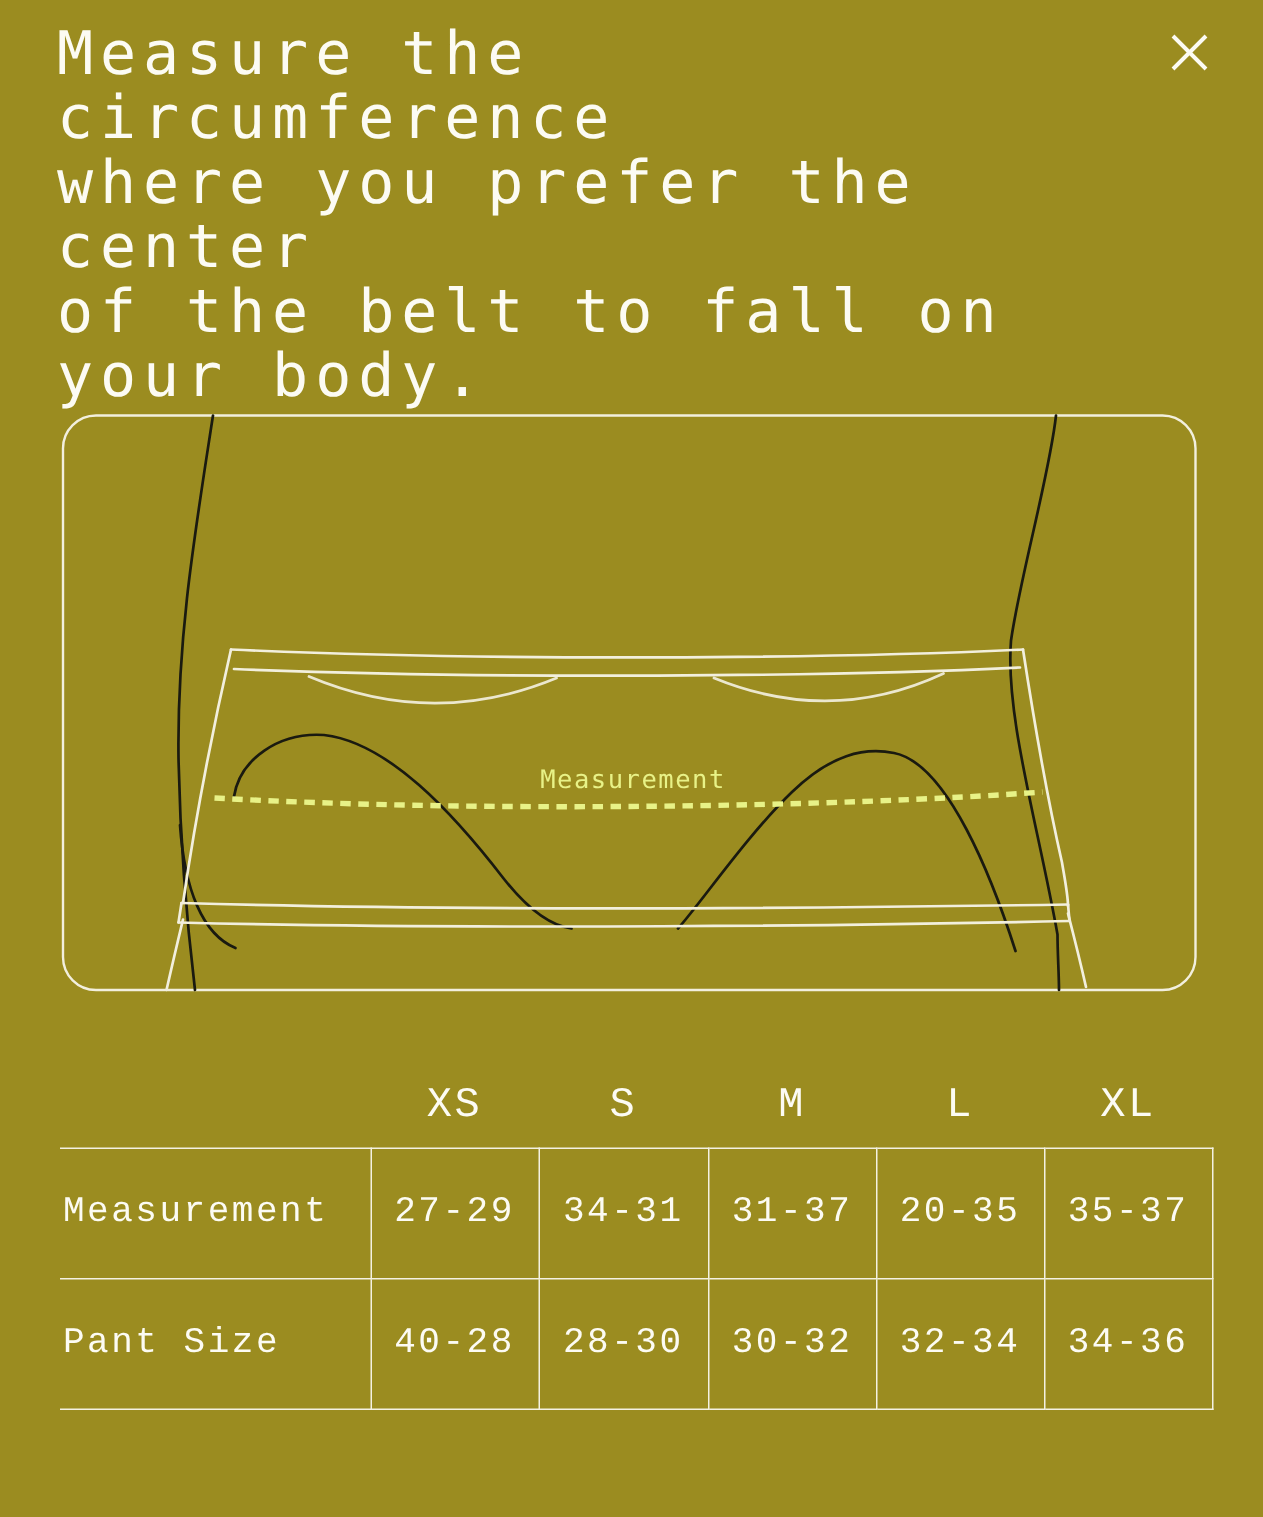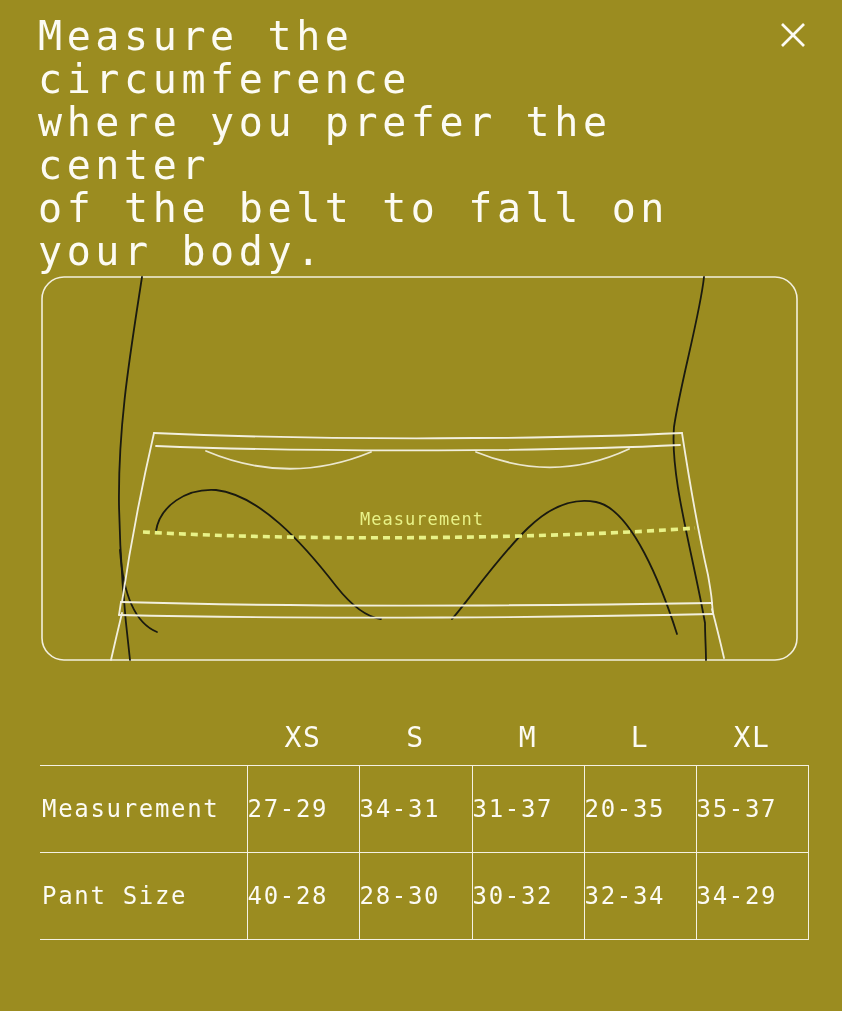--- a/index.html
+++ b/index.html
@@ -64,20 +64,21 @@
   .table-wrap {
     position: absolute;
     left: 40px;
     top: 711px;
     width: 768px;
   }
   table.size-table {
     border-collapse: collapse;
     table-layout: fixed;
     width: 768px;
+    font-family: Liberation Mono, monospace;
   }
   .size-table td, .size-table th {
     font-weight: normal;
     color: #fcfbf3;
     padding: 0;
   }
   .col-label { width: 207px; }
   .col-xs { width: 112px; }
   .col-s  { width: 113px; }
   .col-m  { width: 112px; }
@@ -101,20 +102,21 @@
     letter-spacing: 0.07em;
     border-top: 1.5px solid #f4f1e2;
     border-bottom: 1.5px solid #f4f1e2;
   }
   .size-table tbody td.row-label {
     text-align: left;
     padding-left: 2px;
     border-right: 1.5px solid #f4f1e2;
   }
   .size-table tbody td.val {
+    text-align: center;
     border-right: 1.5px solid #f4f1e2;
   }
 </style>
 </head>
 <body>
 
 <div class="modal-heading">Measure the circumference
 where you prefer the center
 of the belt to fall on
 your body.</div>
@@ -197,17 +199,17 @@
         <td class="val">31-37</td>
         <td class="val">20-35</td>
         <td class="val">35-37</td>
       </tr>
       <tr>
         <td class="row-label">Pant Size</td>
         <td class="val">40-28</td>
         <td class="val">28-30</td>
         <td class="val">30-32</td>
         <td class="val">32-34</td>
-        <td class="val">34-29</td>
+        <td class="val">34-36</td>
       </tr>
     </tbody>
   </table>
 </div>
 
 </body></html>

